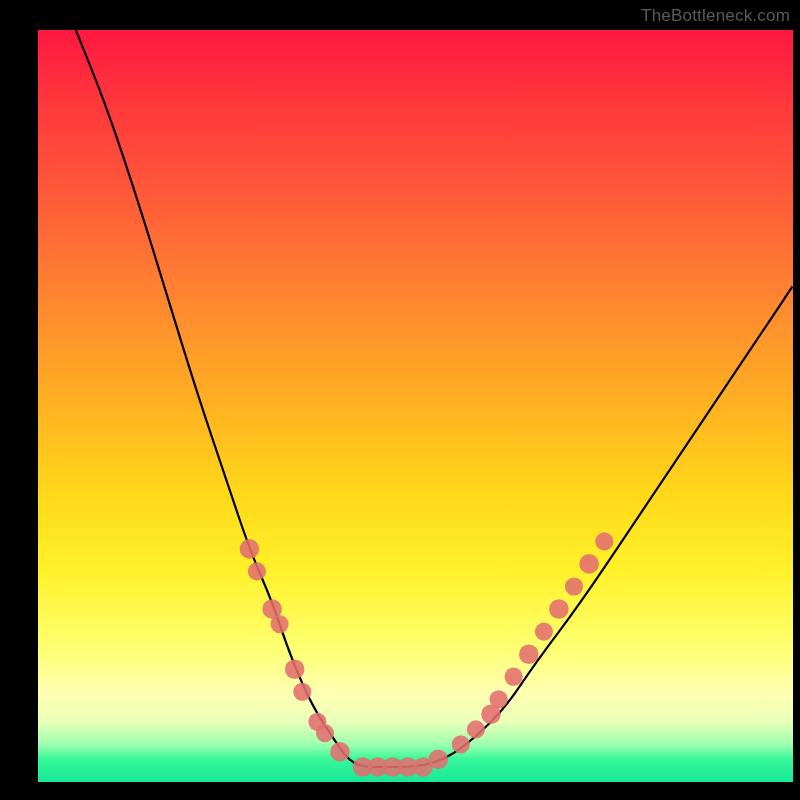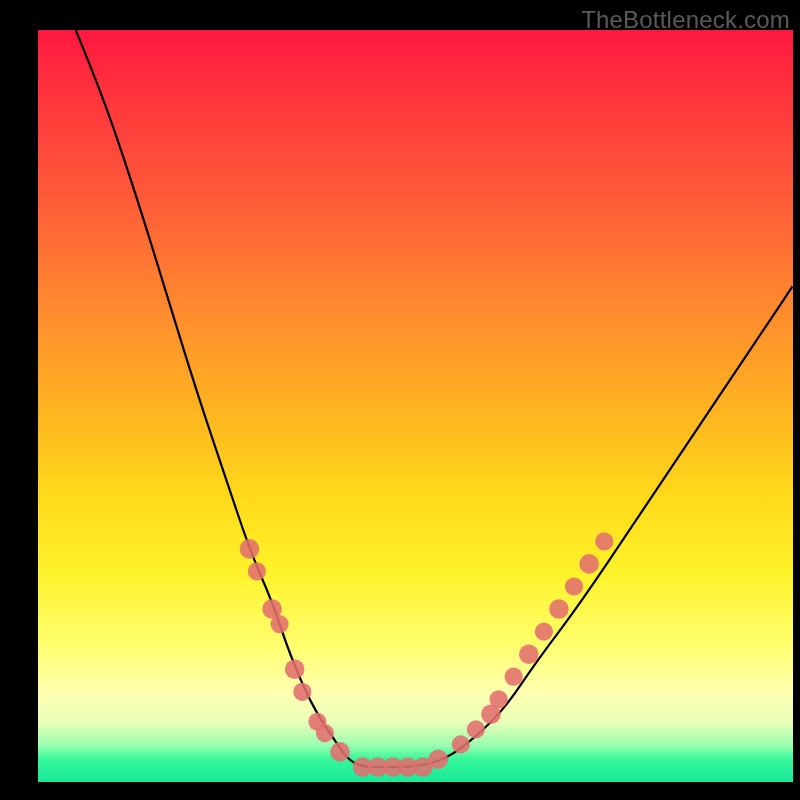--- a/index.html
+++ b/index.html
@@ -41,21 +41,21 @@
       #9dffb0 95%,
       #37f79a 97%,
       #17e899 100%
     );
   }
   .watermark {
     position: absolute;
     top: 6px;
     right: 10px;
     color: #5a5a5a;
-    font-size: 24px;
+    font-size: 17px;
     font-weight: 500;
     letter-spacing: 0.2px;
     text-align: center;
   }
   svg.curve {
     position: absolute;
     left: 0;
     top: 0;
     width: 755px;
     height: 752px;

